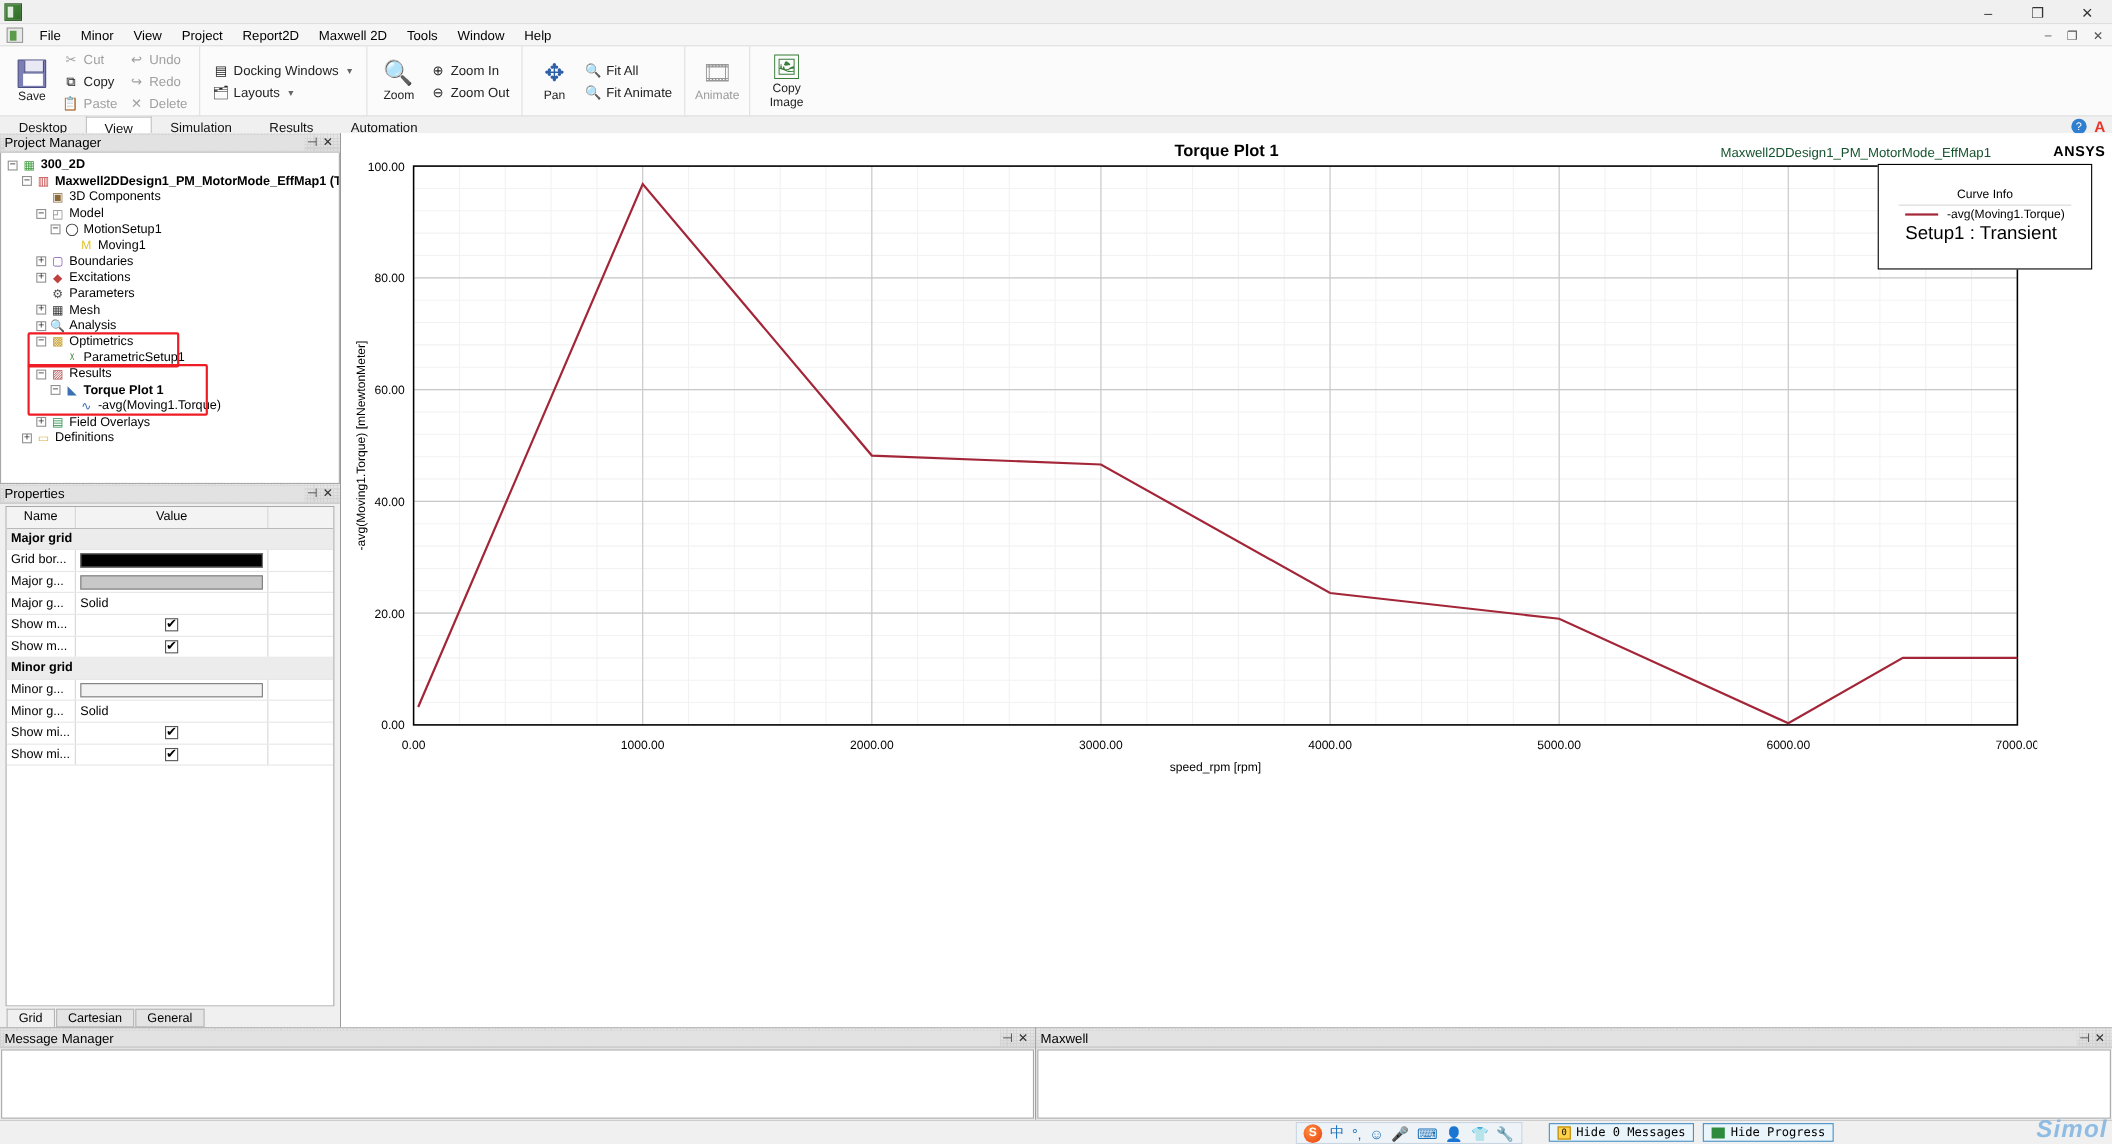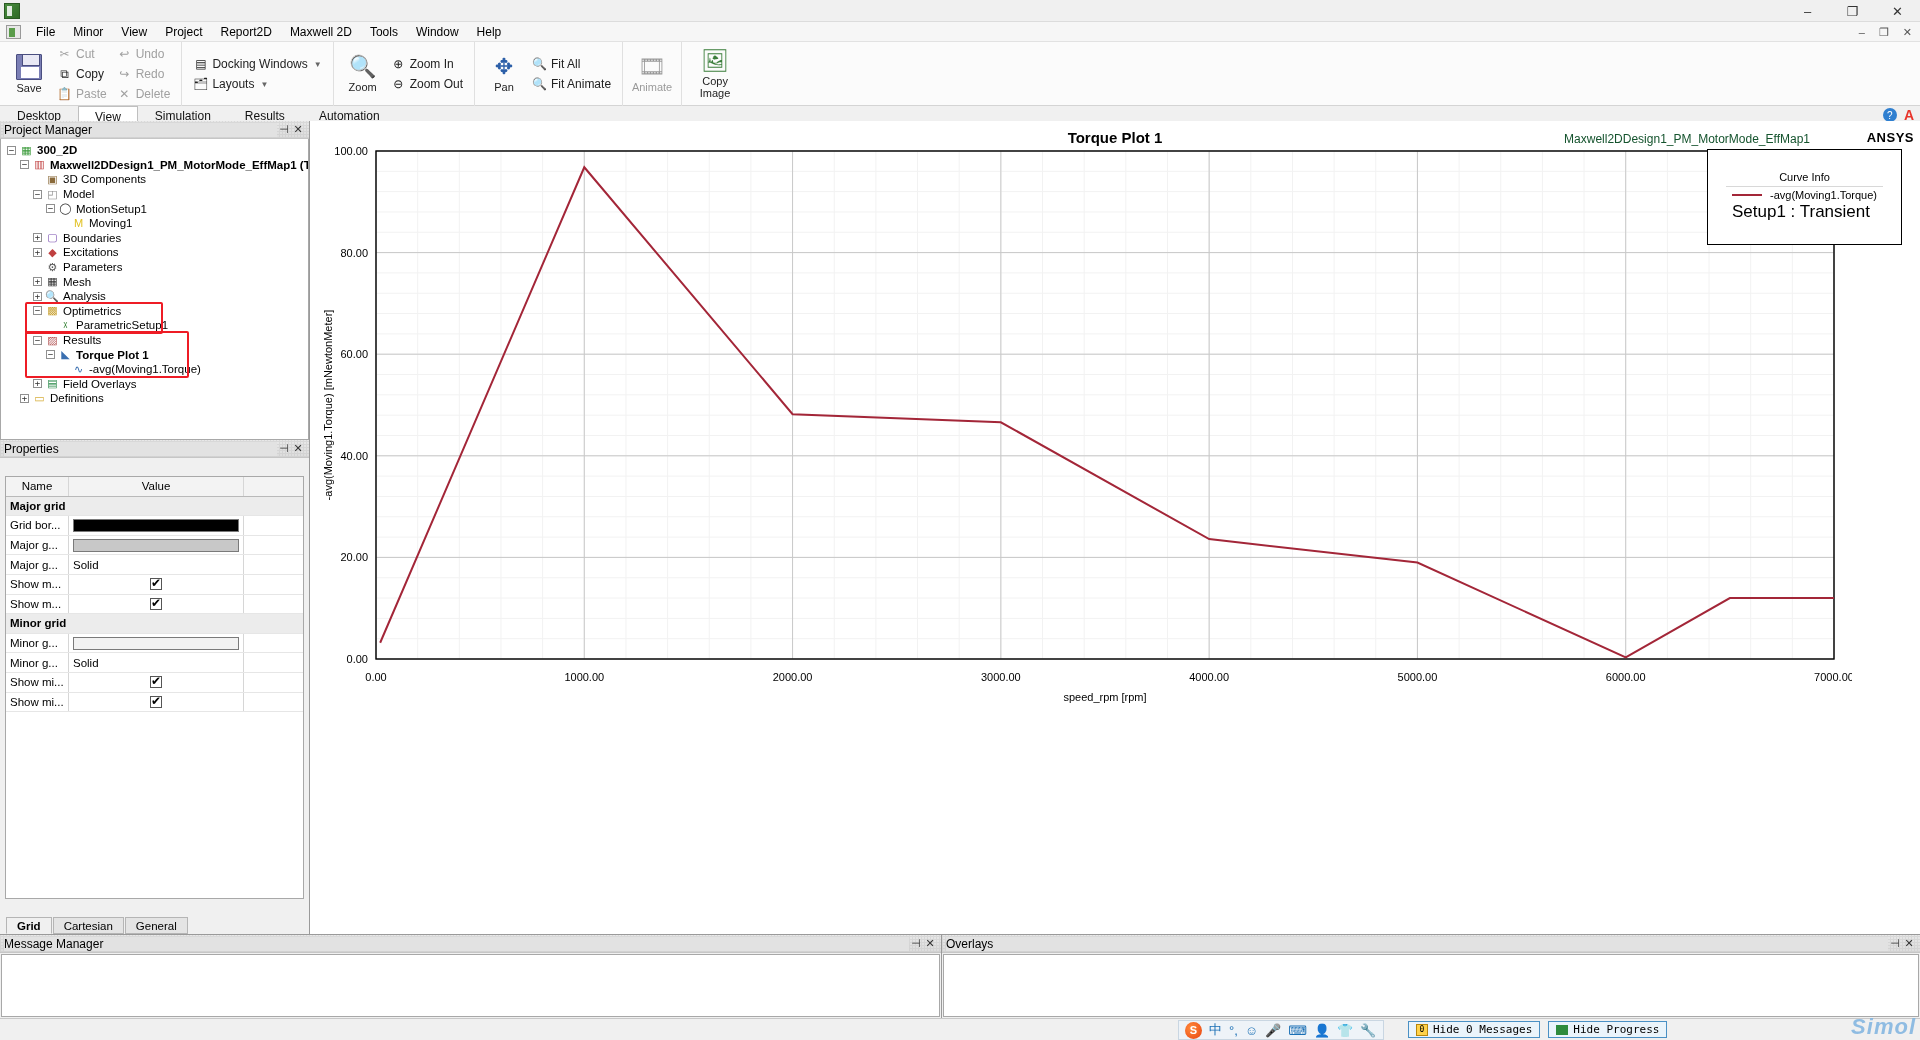--- a/index.html
+++ b/index.html
@@ -122,38 +122,38 @@
     display: inline-flex; align-items: center; justify-content: center;
     font-size: 9px; line-height: 7px; color: #333; margin-right: 3px; flex: 0 0 auto;
     font-family: "DejaVu Sans Mono", monospace;
   }
   .tnode .spacer { width: 12px; flex: 0 0 auto; }
   .tnode .ti { width: 15px; height: 13px; margin-right: 3px; flex: 0 0 auto; display: inline-flex; align-items: center; justify-content: center; font-size: 11px; }
   .tnode .tl { font-size: 11.5px; }
   .tnode .tl.bold { font-weight: bold; }
   .redbox { position: absolute; border: 2.5px solid #ee1c25; border-radius: 2px; pointer-events: none; }
 
-  .props { flex: 1; display: flex; flex-direction: column; background: #f0f0f0; gap: 16px; }
+  .props { flex: 1; display: flex; flex-direction: column; background: #f0f0f0; }
   .proptable { flex: 1; background: #fff; border: 1px solid #a8a8a8; margin: 2px 5px 0 5px; overflow: hidden; }
   .ptrow { display: flex; height: 19.6px; border-bottom: 1px solid #e6e6e6; font-size: 11.5px; align-items: stretch; }
   .ptrow.head { background: #f3f3f3; border-bottom: 1px solid #b9b9b9; font-weight: normal; }
   .ptrow.section { background: #ececec; font-weight: bold; }
   .ptc-name { width: 63px; padding: 2px 4px; border-right: 1px solid #d6d6d6; display: flex; align-items: center; overflow: hidden; }
   .ptc-val { width: 175px; padding: 2px 4px; border-right: 1px solid #d6d6d6; display: flex; align-items: center; justify-content: flex-start; overflow: hidden; }
   .ptc-val.ctr { justify-content: center; }
   .ptc-extra { flex: 1; border-right: none; }
   .ptrow.head .ptc-name, .ptrow.head .ptc-val { justify-content: center; text-align: right; }
   .ptrow.section .ptc-name { width: auto; border-right: none; }
   .swatch { width: 100%; height: 13px; border: 1px solid #7a7a7a; }
   .chk { width: 12px; height: 12px; border: 1px solid #555; background: #fff; position: relative; }
   .chk::after { content: "✔"; position: absolute; left: 0px; top: -3px; font-size: 12px; color: #000; line-height: 14px; }
 
   .bottabs { height: 19px; display: flex; align-items: flex-end; padding-left: 6px; gap: 1px; background:#f0f0f0; }
   .btab { padding: 1px 10px; font-size: 11.5px; border: 1px solid #b5b5b5; background: #e4e4e4; height: 17px; line-height: 15px; }
-  .btab.active { background: #f0f0f0; border-bottom-color: #f0f0f0; font-weight: bold; }
+  .btab.active { background: #f0f0f0; border-bottom-color: #f0f0f0; font-weight: normal; }
 
   
   .plotwrap { flex: 1; background: #fff; position: relative; overflow: hidden; }
   .plot-title { position: absolute; left: 0; right: 0; top: 8px; text-align: center; font-size: 15px; font-weight: bold; color: #000; }
   .plot-design { position: absolute; right: 110px; top: 11px; font-size: 12px; color: #14532d; }
   .ansys-brand { position: absolute; right: 6px; top: 9px; font-size: 13px; font-weight: bold; color: #000; letter-spacing: .5px; }
 
   .legendbox {
     position: absolute; background: #fff; border: 1px solid #000;
     font-size: 11px; z-index: 6; padding: 18px;
@@ -652,21 +652,21 @@
         <div class="dots"></div>
         <div class="pt">Message Manager</div>
         <div class="pbtn">⊣</div>
         <div class="pbtn">✕</div>
       </div>
       <div class="body"></div>
     </div>
     <div class="bd prog">
       <div class="panel-head">
         <div class="dots"></div>
-        <div class="pt">Overlays</div>
+        <div class="pt">Maxwell</div>
         <div class="pbtn">⊣</div>
         <div class="pbtn">✕</div>
       </div>
       <div class="body"></div>
     </div>
   </div>
 
   <div class="statusbar">
     <div class="stext">1 items selected.</div>
 

